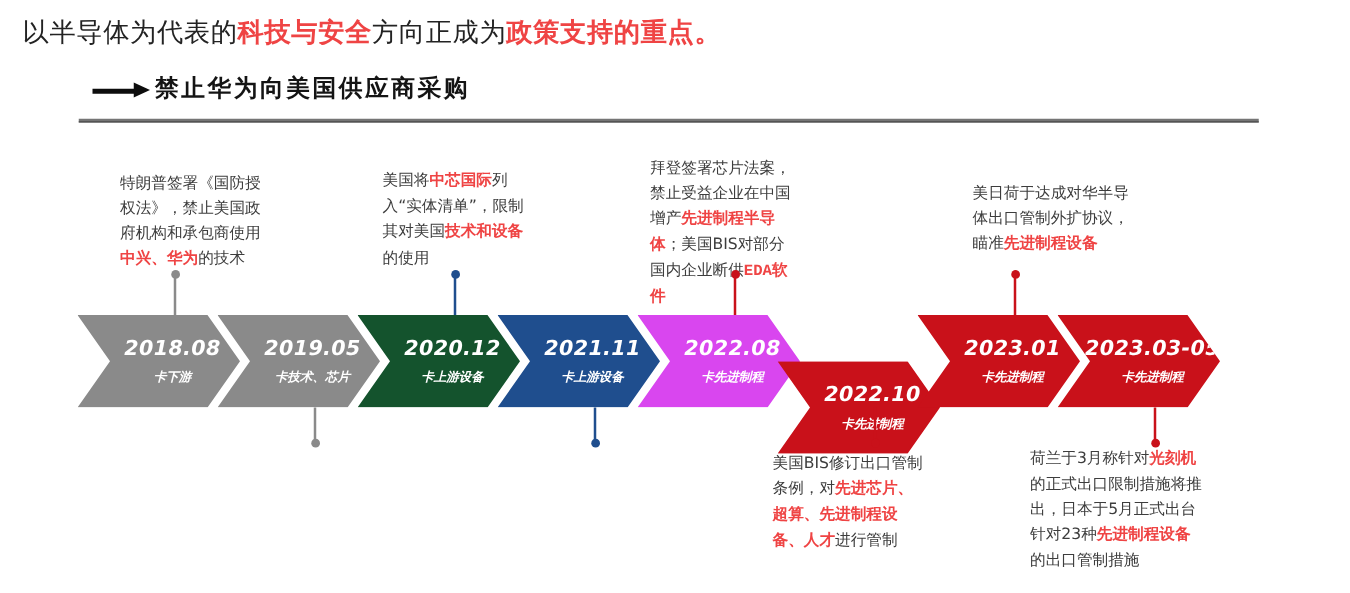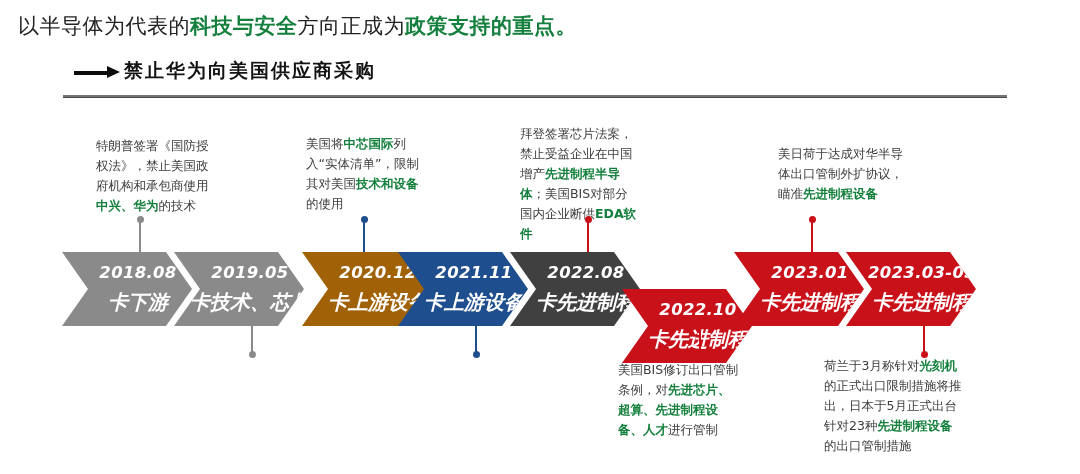--- a/index.html
+++ b/index.html
@@ -1,33 +1,33 @@
 <!DOCTYPE html>
 <html><head>
 <meta charset="utf-8">
 <style>
   html,body{margin:0;padding:0;background:#ffffff;}
   body{font-family:"DejaVu Sans","Liberation Sans",sans-serif;}
   .canvas{position:relative;width:1080px;height:474px;background:#ffffff;overflow:hidden;}
 
   .page-title{position:absolute;left:18px;top:12px;font-size:21px;color:#232323;letter-spacing:.5px;white-space:nowrap;}
-  .rich .b{font-weight:bold;color:#15803d;}
+  .rich .b{font-weight:bold;color:#ef4444;font-family:Liberation Mono, monospace;}
 
   .sec-arrow{position:absolute;left:74px;top:66px;width:46px;height:13px;}
   .sec-arrow .shaft{position:absolute;left:0;top:5px;width:34px;height:3.5px;background:#0d0d0d;}
   .sec-arrow .head{position:absolute;right:0;top:0;width:0;height:0;border-left:13px solid #0d0d0d;border-top:6.5px solid transparent;border-bottom:6.5px solid transparent;}
   .sec-title{position:absolute;left:124px;top:58px;font-size:19px;font-weight:bold;color:#141414;letter-spacing:2px;font-family:"DejaVu Serif","Liberation Serif",serif;white-space:nowrap;}
 
   .divider{position:absolute;left:63px;top:95px;width:944px;height:2.5px;background:#757575;border-bottom:1px solid #4a4a4a;box-sizing:border-box;}
 
   .chev{position:absolute;top:252px;width:130px;height:74px;box-sizing:border-box;padding-left:22px;
         display:flex;flex-direction:column;align-items:center;justify-content:center;gap:7px;color:#ffffff;
         clip-path:polygon(0 0,104px 0,130px 50%,104px 100%,0 100%,26px 50%);font-style:italic;}
   .chev .date{font-weight:bold;font-size:16.5px;letter-spacing:.3px;white-space:nowrap;}
-  .chev .lbl{font-weight:bold;font-size:20px;white-space:nowrap;}
+  .chev .lbl{font-weight:bold;font-size:10px;white-space:nowrap;}
 
   .note{position:absolute;font-size:12.5px;line-height:20px;color:#3d3d3d;text-align:left;}
 
   .conn{position:absolute;width:2px;}
   .conn .dot{position:absolute;left:-2.5px;width:7px;height:7px;border-radius:50%;background:inherit;}
   .conn.top{top:221px;height:31px;}
   .conn.top .dot{top:-5px;}
   .conn.bot{top:326px;height:26px;}
   .conn.bot .dot{bottom:-6px;}
 </style>
@@ -47,29 +47,29 @@
   <div class="divider"></div>
 
   <div class="chev" style="left: 62px; background-color: rgb(138, 138, 138);">
     <span class="date">2018.08</span>
     <span class="lbl">卡下游</span>
   </div>
   <div class="chev" style="left: 174px; background-color: rgb(138, 138, 138);">
     <span class="date">2019.05</span>
     <span class="lbl">卡技术、芯片</span>
   </div>
-  <div class="chev" style="left: 302px; background-color: #a16207;">
+  <div class="chev" style="left: 286px; background-color: #14532d;">
     <span class="date">2020.12</span>
     <span class="lbl">卡上游设备</span>
   </div>
   <div class="chev" style="left: 398px; background-color: rgb(31, 78, 142);">
     <span class="date">2021.11</span>
     <span class="lbl">卡上游设备</span>
   </div>
-  <div class="chev" style="left: 510px; background-color: #404040;">
+  <div class="chev" style="left: 510px; background-color: #d946ef;">
     <span class="date">2022.08</span>
     <span class="lbl">卡先进制程</span>
   </div>
   <div class="chev" style="left: 622px; background-color: rgb(201, 17, 26); margin-top: 37px;">
     <span class="date">2022.10</span>
     <span class="lbl">卡先进制程</span>
   </div>
   <div class="chev" style="left: 734px; background-color: rgb(201, 17, 26);">
     <span class="date">2023.01</span>
     <span class="lbl">卡先进制程</span>

